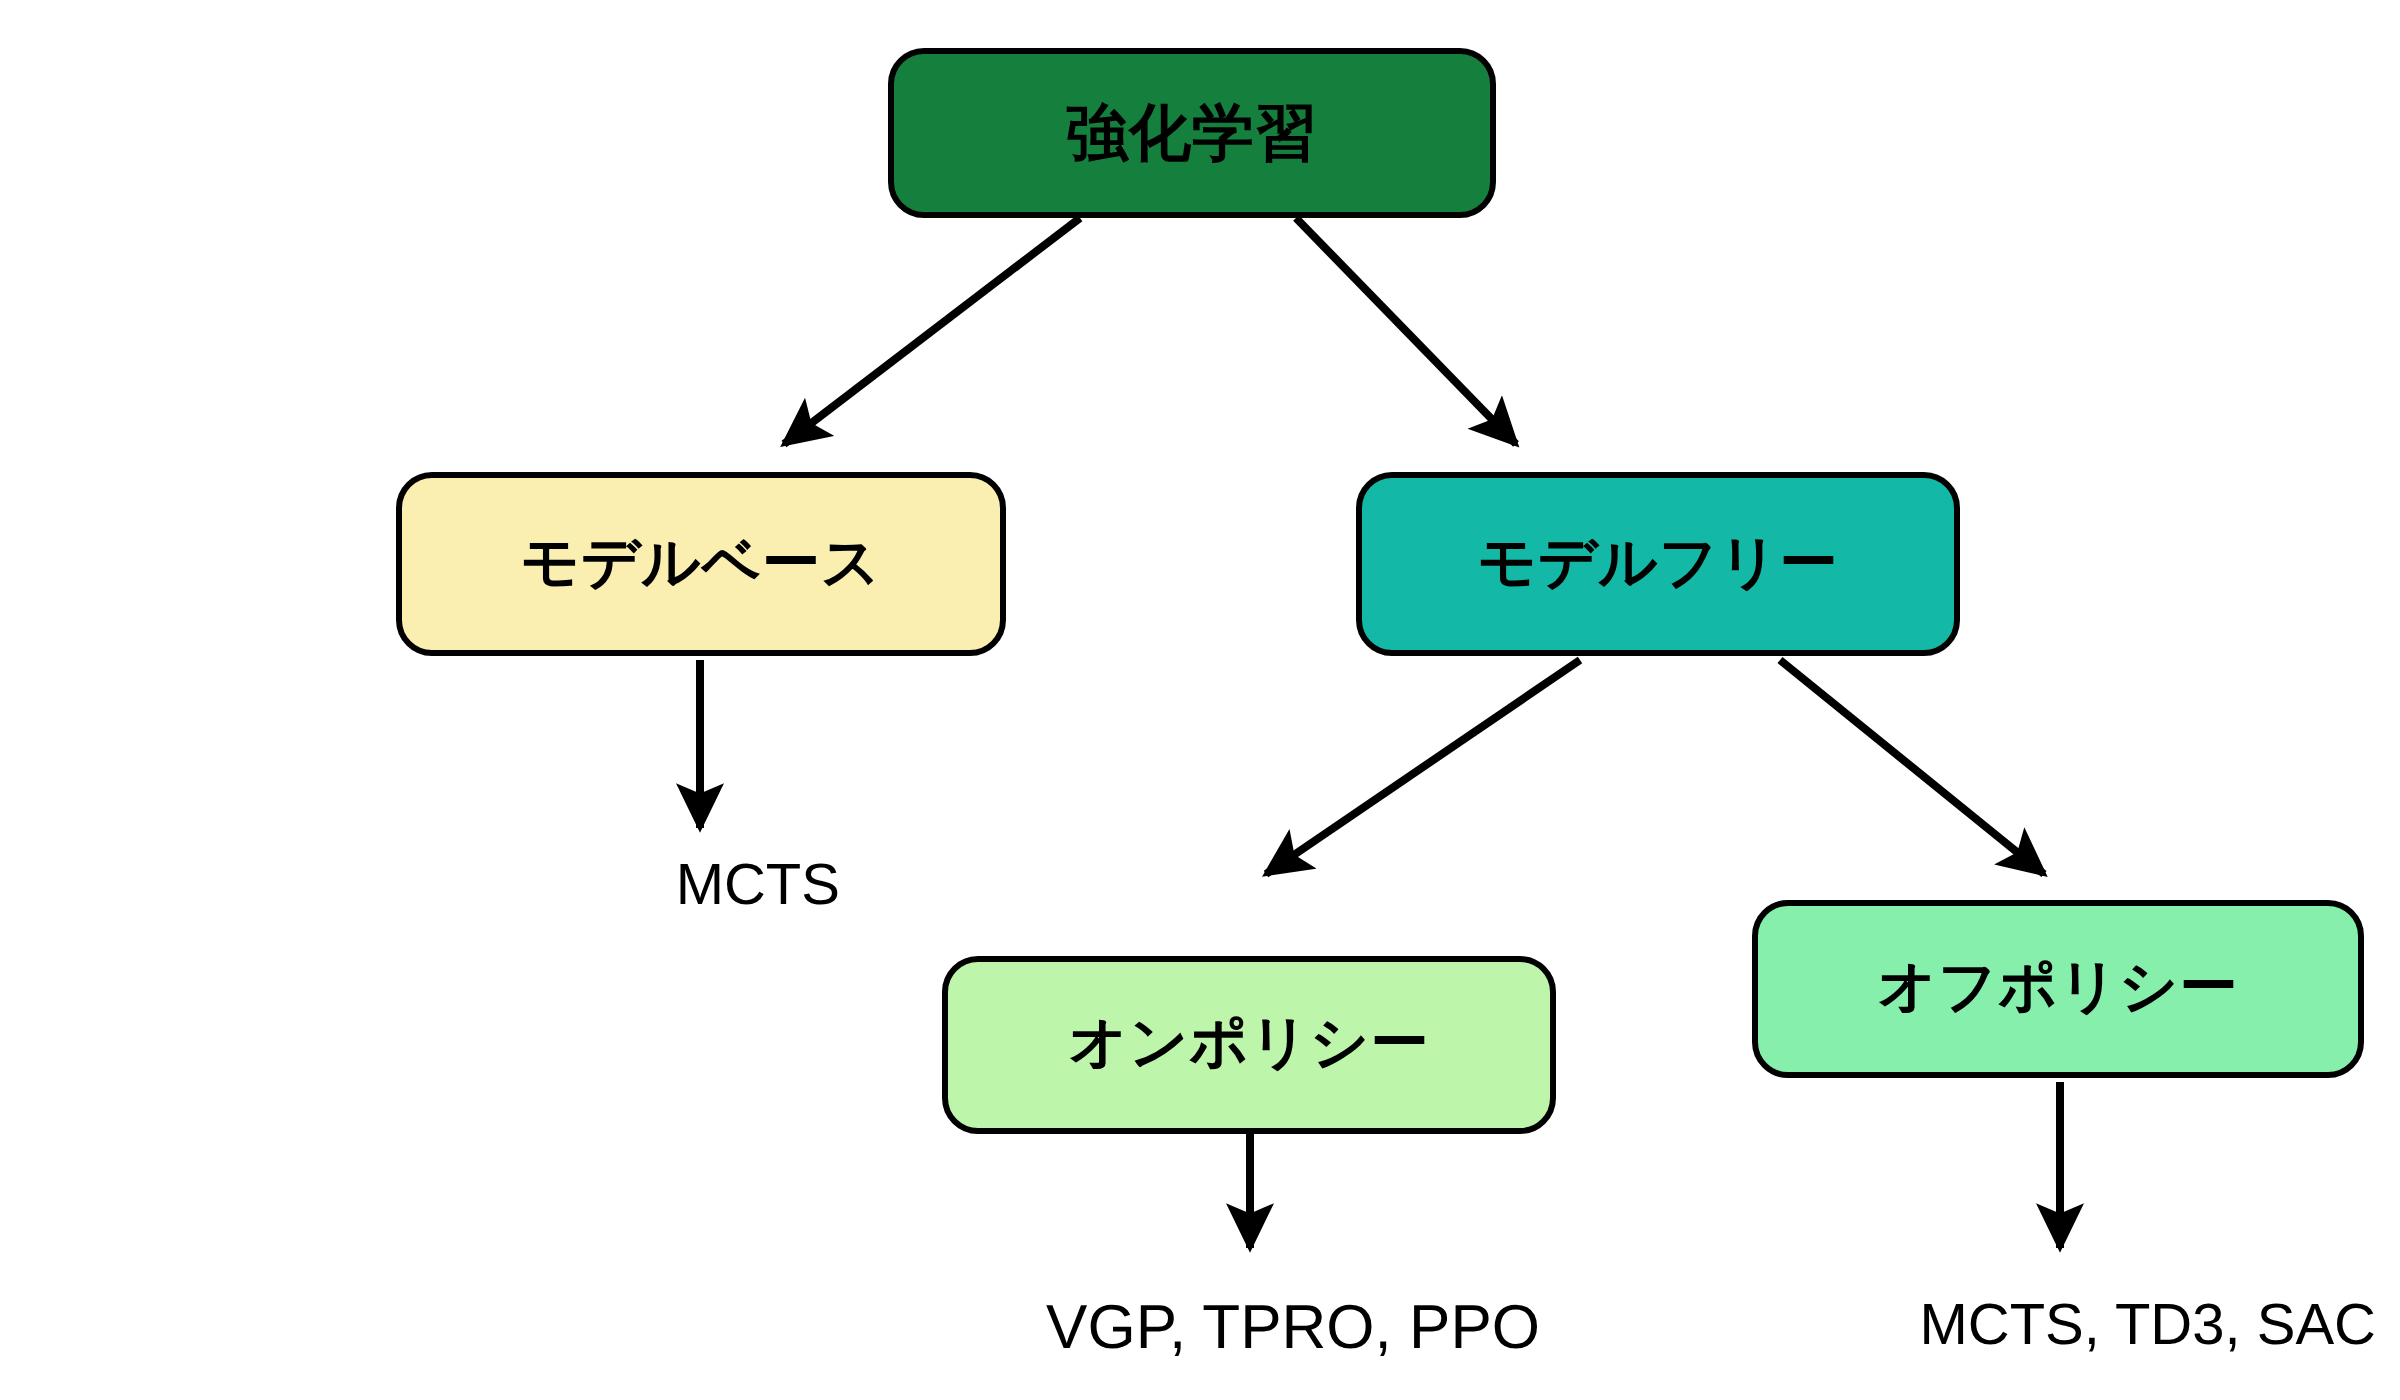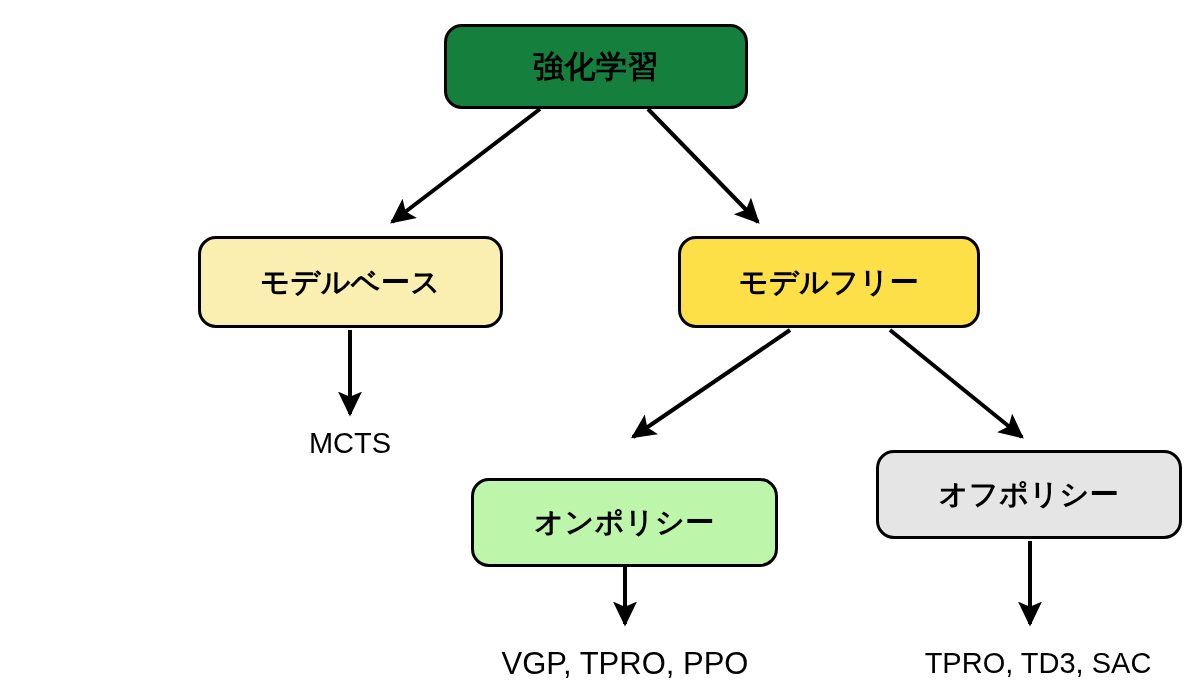--- a/index.html
+++ b/index.html
@@ -40,21 +40,21 @@
   }
   .node-label {
     display: block;
     text-align: center;
     line-height: 1;
   }
   .leaf {
     position: absolute;
     display: flex;
     align-items: center;
-    justify-content: center;
+    justify-content: flex-end;
     color: #000000;
     font-weight: normal;
     white-space: nowrap;
     user-select: none;
   }
   .leaf-label {
     display: block;
     text-align: center;
     line-height: 1;
   }
@@ -97,37 +97,37 @@
   </svg>
 
   <div class="node" id="node-root" style="background:#15803d;">
     <span class="node-label">強化学習</span>
   </div>
 
   <div class="node" id="node-modelbase" style="background:#faefb0;">
     <span class="node-label">モデルベース</span>
   </div>
 
-  <div class="node" id="node-modelfree" style="background:#fde047;">
+  <div class="node" id="node-modelfree" style="background:#14b8a6;">
     <span class="node-label">モデルフリー</span>
   </div>
 
   <div class="node" id="node-onpolicy" style="background:#bdf5ab;margin-top:28px;">
     <span class="node-label">オンポリシー</span>
   </div>
 
-  <div class="node" id="node-offpolicy" style="background:#e5e5e5;">
+  <div class="node" id="node-offpolicy" style="background:#86efac;">
     <span class="node-label">オフポリシー</span>
   </div>
 
   <div class="leaf" id="leaf-mcts">
     <span class="leaf-label">MCTS</span>
   </div>
 
   <div class="leaf" id="leaf-onalgo">
     <span class="leaf-label">VGP, TPRO, PPO</span>
   </div>
 
   <div class="leaf" id="leaf-offalgo">
-    <span class="leaf-label">TPRO, TD3, SAC</span>
+    <span class="leaf-label">MCTS, TD3, SAC</span>
   </div>
 
 </div>
 
 </body></html>

